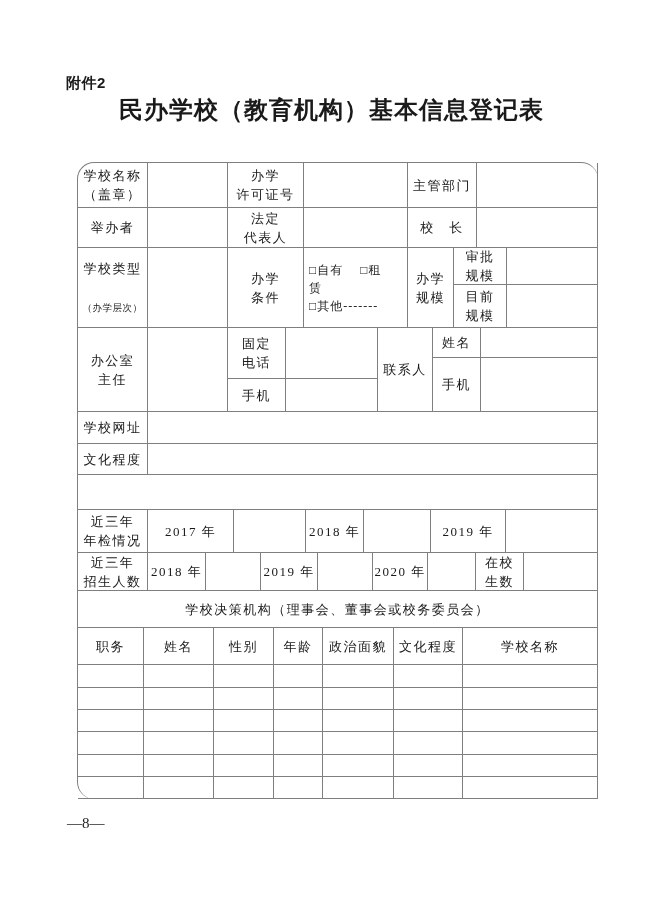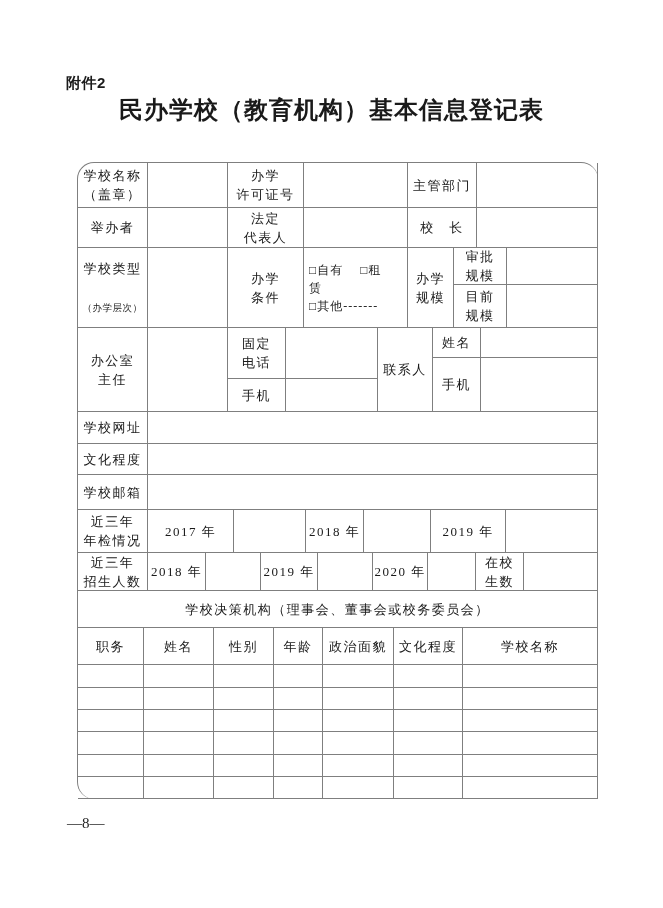--- a/index.html
+++ b/index.html
@@ -157,21 +157,20 @@
 
   <div class="trow" style="height:32px">
     <div class="cell w70">学校网址</div>
     <div class="cell fill"></div>
   </div>
   <div class="trow" style="height:31px">
     <div class="cell w70">文化程度</div>
     <div class="cell fill"></div>
   </div>
   <div class="trow" style="height:35px">
-    <div class="cell w70">学校邮箱</div>
     <div class="cell fill"></div>
   </div>
 
   <div class="trow" style="height:43px">
     <div class="cell w70">近三年
 年检情况</div>
     <div class="cell w86">2017 年</div>
     <div class="cell w72"></div>
     <div class="cell w58">2018 年</div>
     <div class="cell w67"></div>

